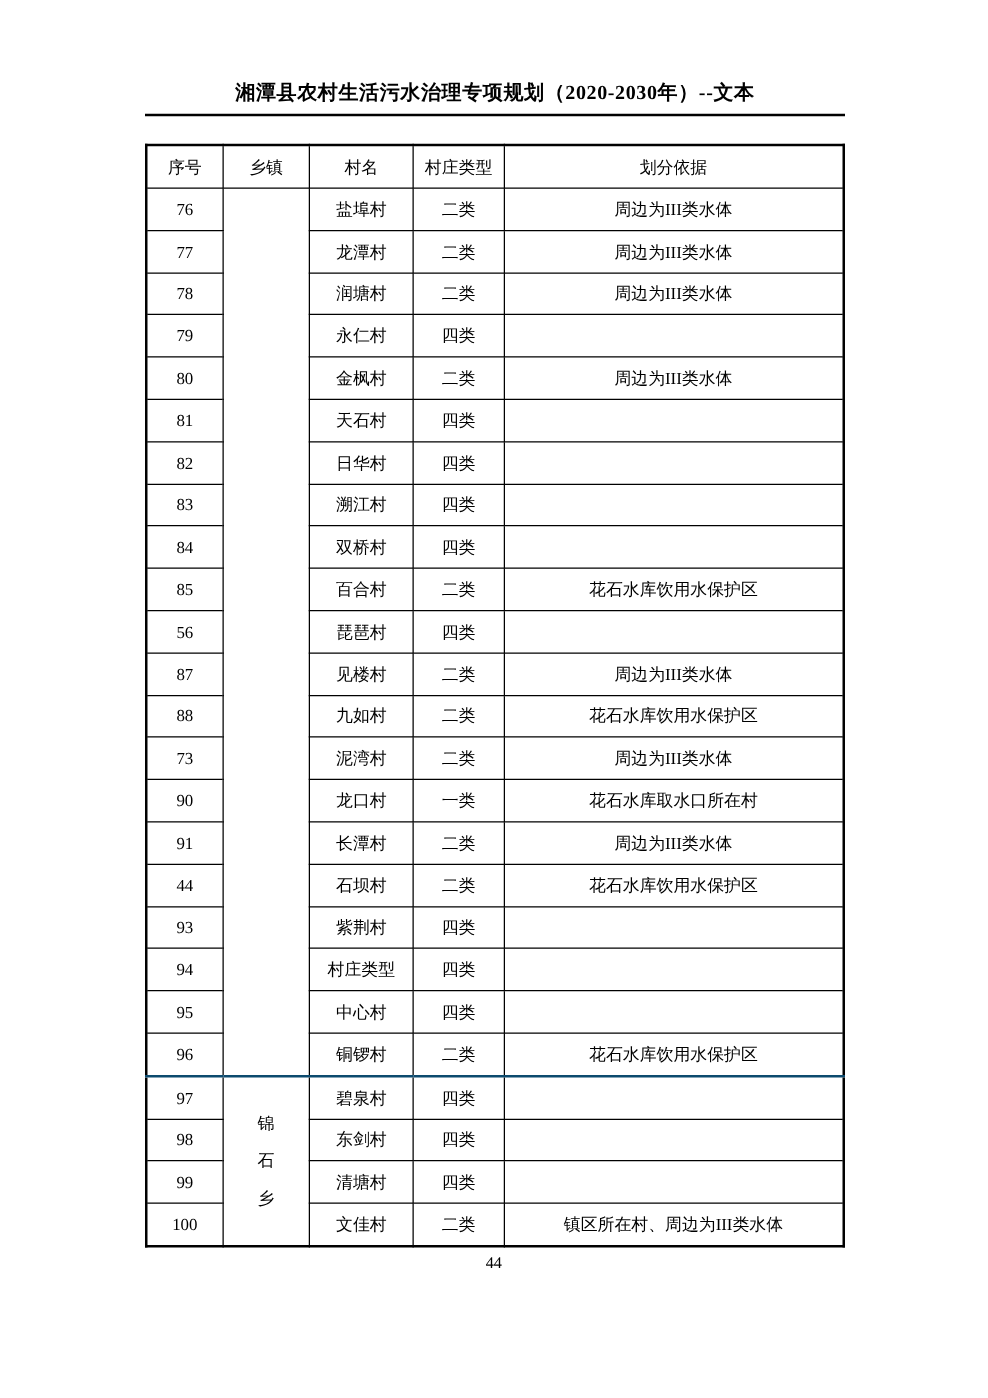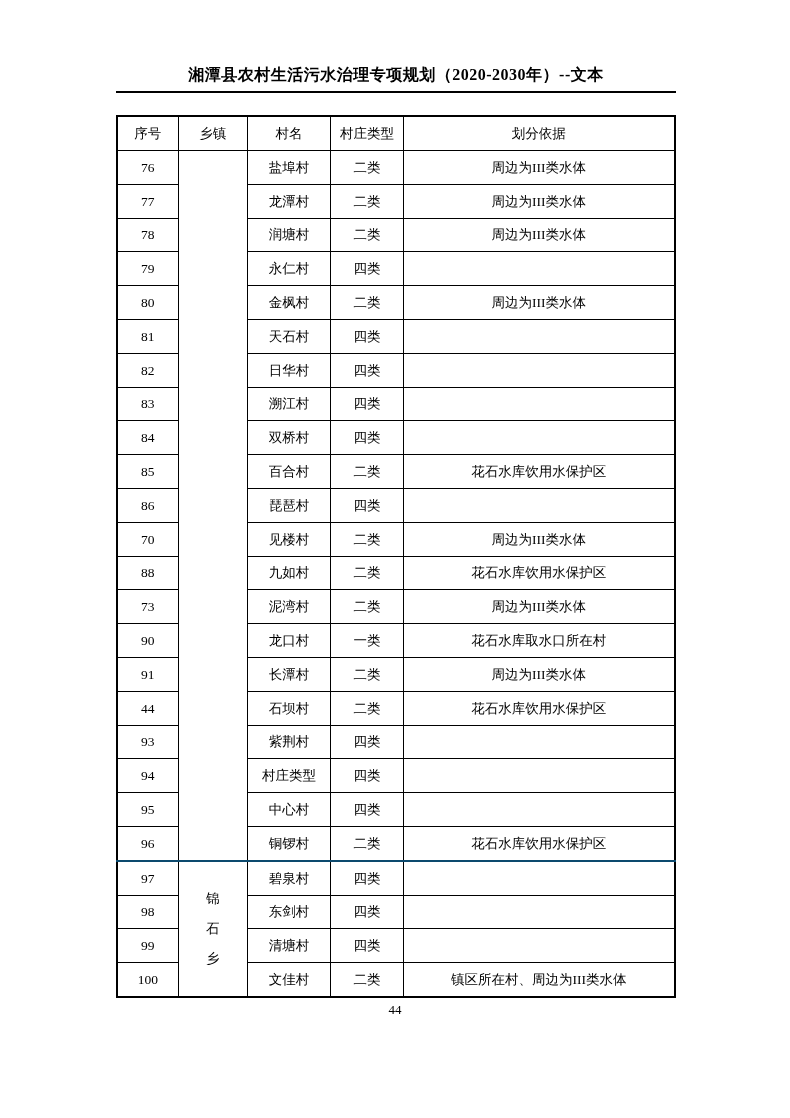--- a/index.html
+++ b/index.html
@@ -175,27 +175,27 @@
             <td class="col4">四类</td>
             <td class="col5"></td>
           </tr>
           <tr>
             <td class="col1">85</td>
             <td class="col3">百合村</td>
             <td class="col4">二类</td>
             <td class="col5">花石水库饮用水保护区</td>
           </tr>
           <tr>
-            <td class="col1">86</td>
+            <td class="col1">56</td>
             <td class="col3">琵琶村</td>
             <td class="col4">四类</td>
             <td class="col5"></td>
           </tr>
           <tr>
-            <td class="col1">70</td>
+            <td class="col1">87</td>
             <td class="col3">见楼村</td>
             <td class="col4">二类</td>
             <td class="col5">周边为III类水体</td>
           </tr>
           <tr>
             <td class="col1">88</td>
             <td class="col3">九如村</td>
             <td class="col4">二类</td>
             <td class="col5">花石水库饮用水保护区</td>
           </tr>

